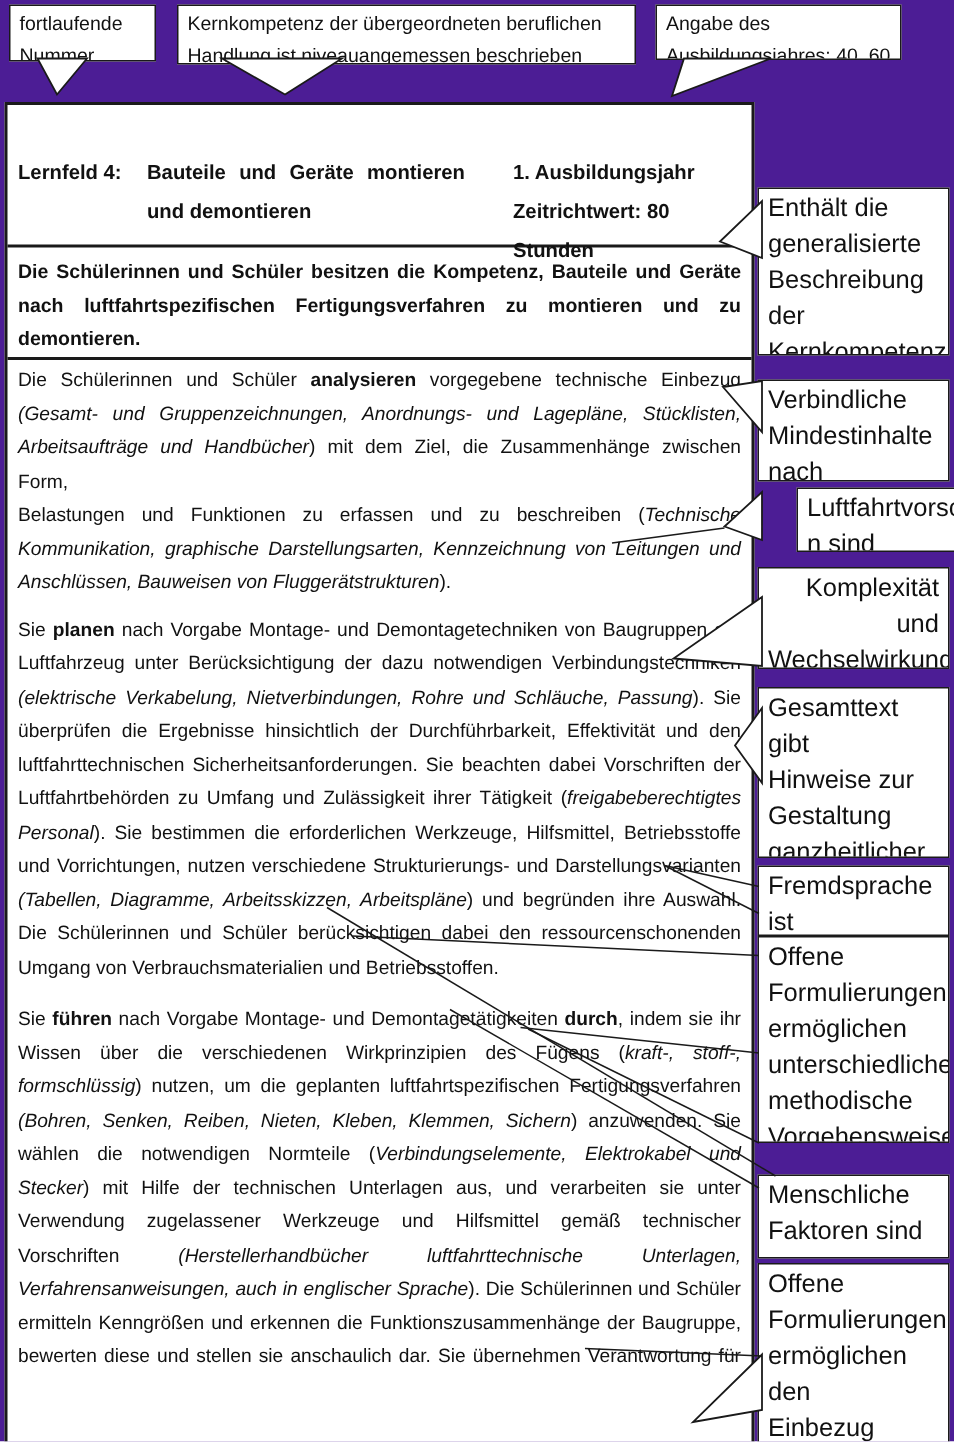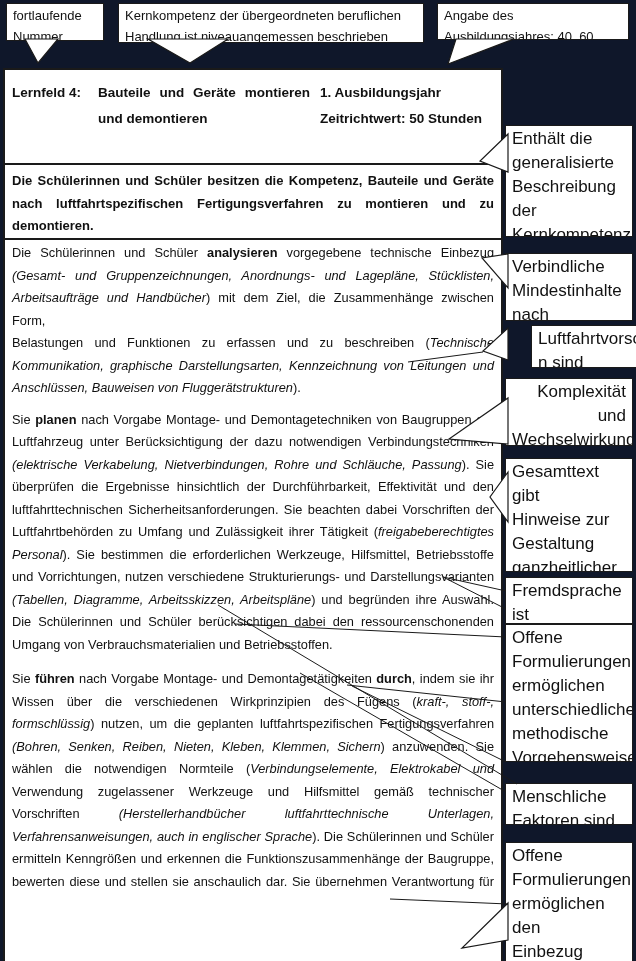--- a/index.html
+++ b/index.html
@@ -1,30 +1,30 @@
 <!DOCTYPE html>
 <html><head>
 <meta charset="utf-8">
 <style>
   html,body{margin:0;padding:0;background:#fff;}
-  #page{position:relative;width:636px;height:961px;background:#0f172a;overflow:hidden;
+  #page{position:relative;width:636px;height:961px;background:#4c1d95;overflow:hidden;
         font-family:"Liberation Sans","DejaVu Sans",sans-serif;color:#111;}
   .callout{position:absolute;border:1px solid #1a1a1a;background:#fff;
            font-size:17px;line-height:24px;padding:1px 6px;white-space:pre-line;
            overflow:hidden;box-sizing:border-box;z-index:2;}
   .top-callout{line-height:21px;font-size:13px;}
   #main-box{position:absolute;left:3px;top:68px;width:500px;height:900px;
             border:2px solid #1a1a1a;background:#fff;box-sizing:border-box;z-index:1;}
   #doc-header{height:95px;border-bottom:2px solid #1a1a1a;display:flex;
-              padding:10px 7px 0 7px;box-sizing:border-box;font-weight:bold;
+              padding:32px 7px 0 7px;box-sizing:border-box;font-weight:bold;
               font-size:13.5px;line-height:26px;}
   #lf-label{width:86px;flex:0 0 auto;}
   #lf-title{width:212px;flex:0 0 auto;}
   #lf-title .jline{text-align:justify;text-align-last:justify;}
-  #hdr-right{margin-left:10px;flex:1 1 auto;}
+  #hdr-right{margin-left:32px;flex:1 1 auto;}
   #statement{border-bottom:2px solid #1a1a1a;padding:5px 7px 0 7px;height:75px;
              box-sizing:border-box;font-weight:bold;}
   #content{padding:2px 7px 0 7px;}
   .para{margin:0 0 0 0;font-size:12.8px;line-height:22.5px;}
   #statement .para{font-size:13px;}
   .para + .para{margin-top:9px;}
   #para-3{margin-top:12px;}
   .tl{text-align:justify;text-align-last:justify;min-height:22.5px;}
   .tl.nj{text-align-last:left;}
   .b{font-weight:bold;}
@@ -34,33 +34,33 @@
 </style>
 </head>
 <body>
 
 <div id="page">
 
   <div class="callout top-callout" style="left:6px;top:3px;width:98px;height:38px;">fortlaufende
 Nummer</div>
   <div class="callout top-callout" style="left:118px;top:3px;width:306px;height:40px;">Kernkompetenz der übergeordneten beruflichen
 Handlung ist niveauangemessen beschrieben</div>
-  <div class="callout top-callout" style="left:437px;top:3px;width:192px;height:37px;">Angabe des
+  <div class="callout top-callout" style="left:437px;top:3px;width:164px;height:37px;">Angabe des
 Ausbildungsjahres: 40, 60</div>
 
   <div id="main-box">
     <div id="doc-header">
       <div id="lf-label">Lernfeld 4:</div>
       <div id="lf-title">
         <div class="jline">Bauteile und Geräte montieren</div>
         <div>und demontieren</div>
       </div>
       <div id="hdr-right">
         <div>1. Ausbildungsjahr</div>
-        <div>Zeitrichtwert: 50 Stunden</div>
+        <div>Zeitrichtwert: 80 Stunden</div>
       </div>
     </div>
     <div id="statement">
       <div class="para b">
           <div class="tl"><span>Die Schülerinnen und Schüler besitzen die Kompetenz, Bauteile und Geräte</span></div>
           <div class="tl"><span>nach luftfahrtspezifischen Fertigungsverfahren zu montieren und zu</span></div>
           <div class="tl nj"><span>demontieren.</span></div>
         </div>
     </div>
     <div id="content">
@@ -84,20 +84,21 @@
           <div class="tl"><span class="i">(Tabellen, Diagramme, Arbeitsskizzen, Arbeitspläne</span><span>) und begründen ihre Auswahl.</span></div>
           <div class="tl"><span>Die Schülerinnen und Schüler berücksichtigen dabei den ressourcenschonenden</span></div>
           <div class="tl nj"><span>Umgang von Verbrauchsmaterialien und Betriebsstoffen.</span></div>
         </div>
       <div class="para" id="para-3">
           <div class="tl"><span>Sie </span><span class="b">führen</span><span> nach Vorgabe Montage- und Demontagetätigkeiten </span><span class="b">durch</span><span>, indem sie ihr</span></div>
           <div class="tl"><span>Wissen über die verschiedenen Wirkprinzipien des Fügens (</span><span class="i">kraft-, stoff-,</span></div>
           <div class="tl"><span class="i">formschlüssig</span><span>) nutzen, um die geplanten luftfahrtspezifischen Fertigungsverfahren</span></div>
           <div class="tl"><span class="i">(Bohren, Senken, Reiben, Nieten, Kleben, Klemmen, Sichern</span><span>) anzuwenden. Sie</span></div>
           <div class="tl"><span>wählen die notwendigen Normteile (</span><span class="i">Verbindungselemente, Elektrokabel und</span></div>
+          <div class="tl"><span class="i">Stecker</span><span>) mit Hilfe der technischen Unterlagen aus, und verarbeiten sie unter</span></div>
           <div class="tl"><span>Verwendung zugelassener Werkzeuge und Hilfsmittel gemäß technischer</span></div>
           <div class="tl"><span>Vorschriften </span><span class="i">(Herstellerhandbücher luftfahrttechnische Unterlagen,</span></div>
           <div class="tl"><span class="i">Verfahrensanweisungen, auch in englischer Sprache</span><span>). Die Schülerinnen und Schüler</span></div>
           <div class="tl"><span>ermitteln Kenngrößen und erkennen die Funktionszusammenhänge der Baugruppe,</span></div>
           <div class="tl"><span>bewerten diese und stellen sie anschaulich dar. Sie übernehmen Verantwortung für</span></div>
         </div>
     </div>
   </div>
 
   <div class="callout" style="left:505px;top:125px;width:128px;height:112px;">Enthält die
@@ -119,21 +120,21 @@
 ganzheitlicher
 Lernsituationen</div>
   <div class="callout" style="left:505px;top:577px;width:128px;height:47px;">Fremdsprache ist
 berücksichtigt</div>
   <div class="callout" style="left:505px;top:624px;width:128px;height:138px;">Offene
 Formulierungen
 ermöglichen
 unterschiedliche
 methodische
 Vorgehensweisen</div>
-  <div class="callout" style="left:505px;top:783px;width:128px;height:42px;">Menschliche
+  <div class="callout" style="left:505px;top:783px;width:128px;height:56px;">Menschliche
 Faktoren sind</div>
   <div class="callout" style="left:505px;top:842px;width:128px;height:125px;">Offene
 Formulierungen
 ermöglichen den
 Einbezug
 organisatorischer</div>
 
   <svg id="pointer-overlay" viewBox="0 0 636 961" xmlns="http://www.w3.org/2000/svg">
 
     <polygon points="25,39 58,39 38,63" fill="#fff" stroke="#1a1a1a" stroke-width="1.2"></polygon>

